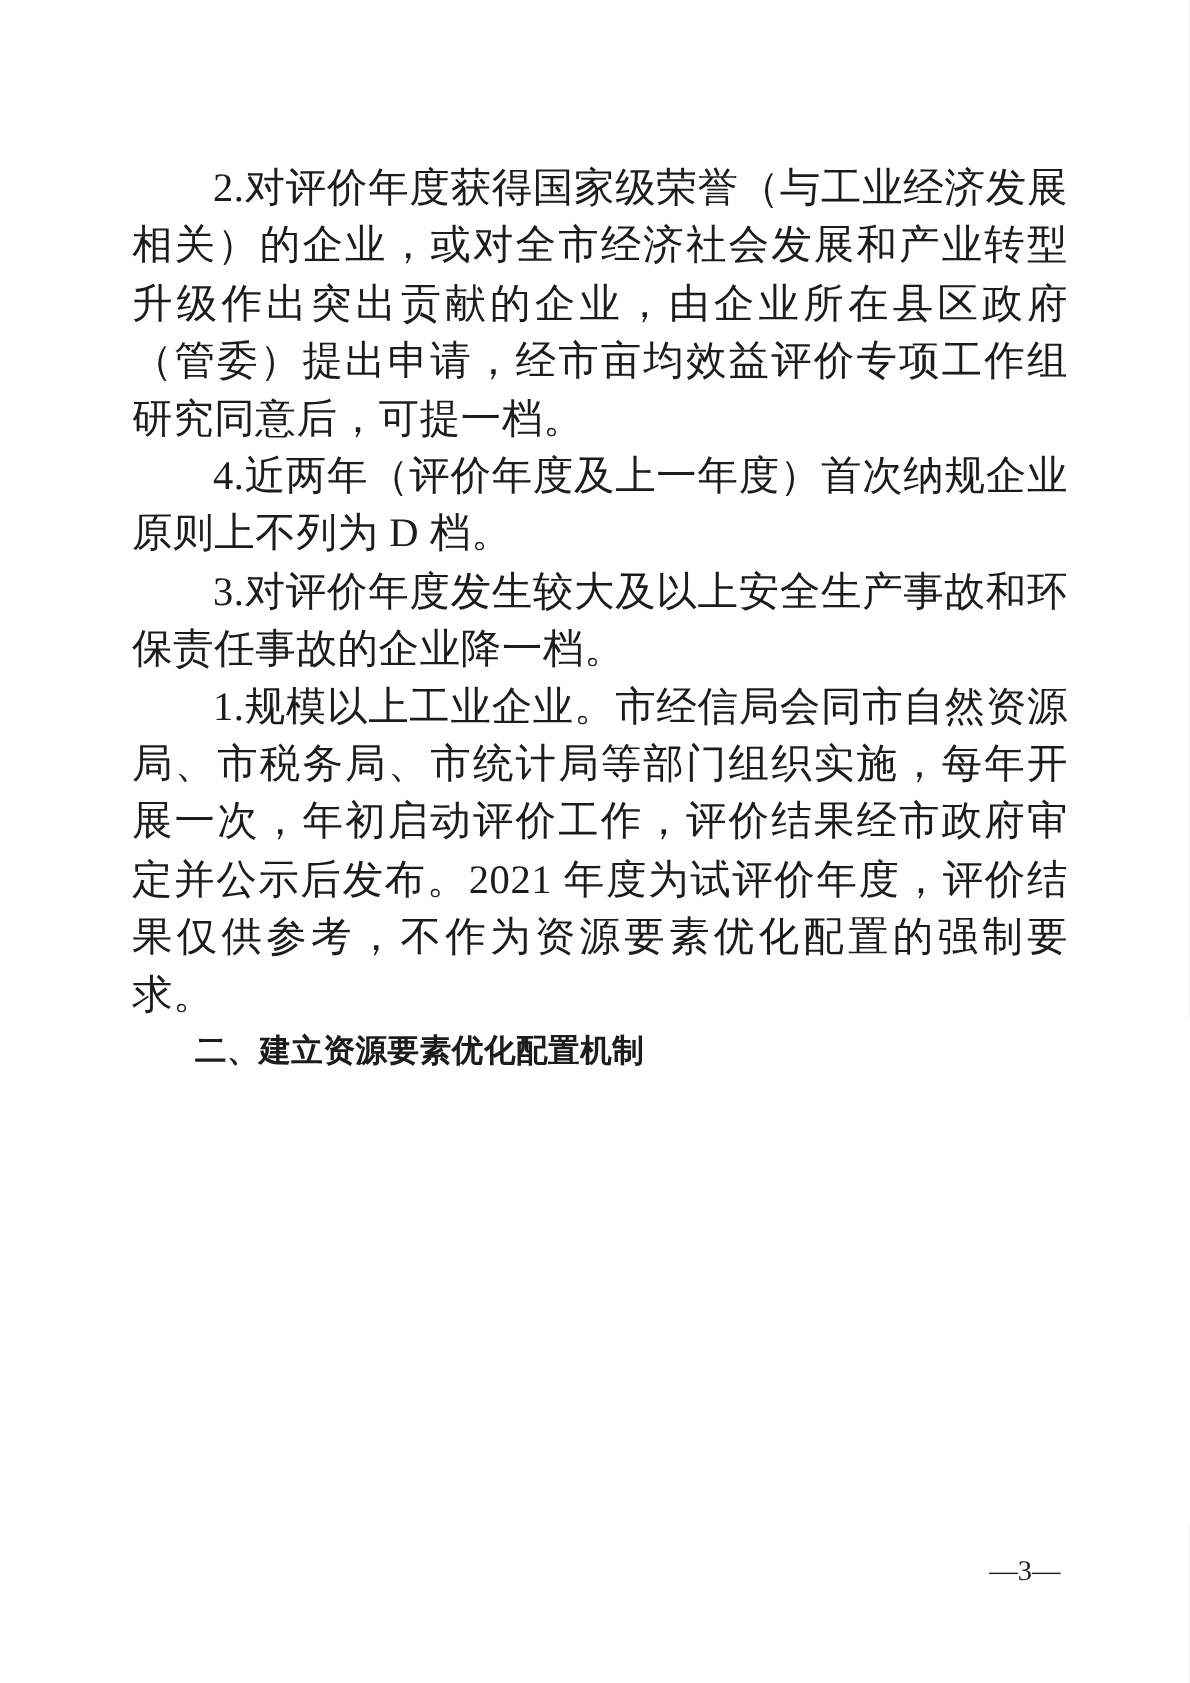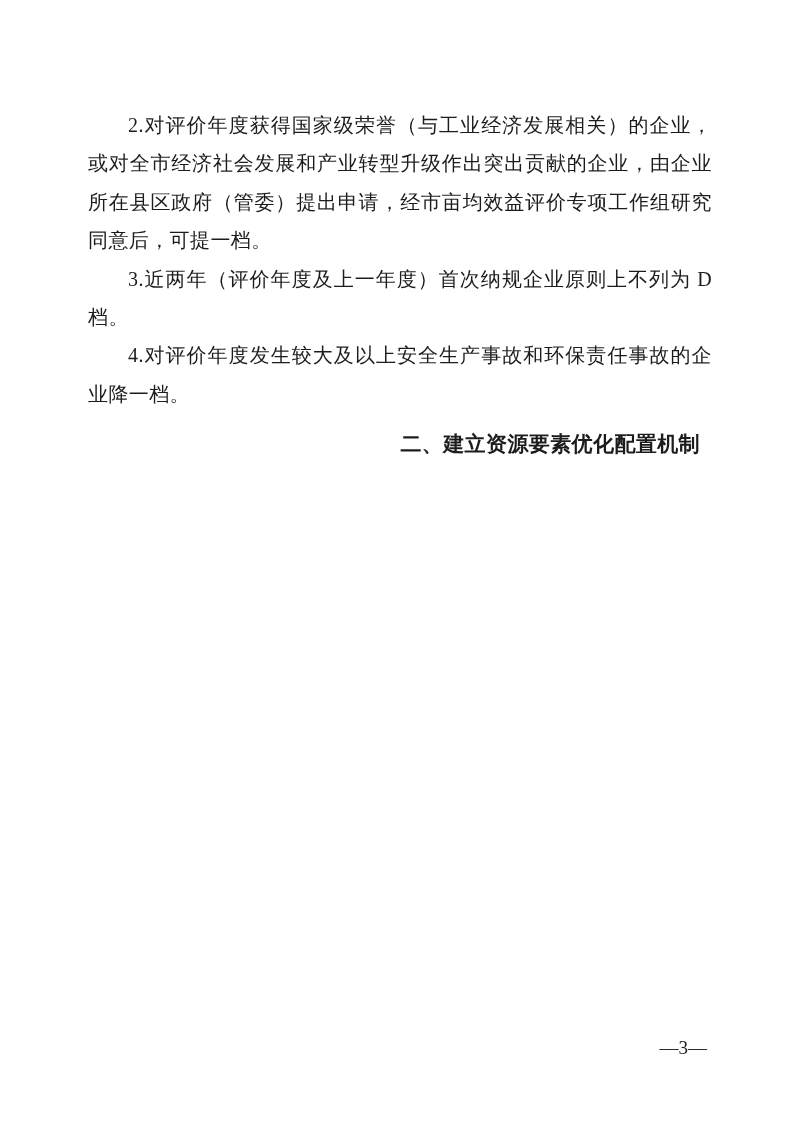--- a/index.html
+++ b/index.html
@@ -17,53 +17,53 @@
     color: #1c1c1c;
   }
   .doc-body {
     position: absolute;
     left: 88px;
     top: 106px;
     width: 624px;
   }
   p.body-para {
     margin: 0;
-    font-size: 20px;
+    font-size: 27px;
     line-height: 38.4px;
     text-indent: 2em;
     text-align: justify;
     text-justify: inter-ideograph;
     letter-spacing: 0.4px;
     word-break: break-all;
   }
   p.heading-para {
-    margin: 12px;
+    margin: 0;
     font-size: 21px;
     line-height: 38.4px;
     text-indent: 2em;
     font-weight: 700;
     font-family: "Liberation Sans", "DejaVu Sans", sans-serif;
     letter-spacing: 0.4px;
-    text-align: right;
   }
   .page-number {
     position: absolute;
     right: 86px;
     top: 1036px;
     font-size: 19px;
     line-height: 24px;
     letter-spacing: 0px;
     color: #1c1c1c;
     font-family: "Liberation Serif", "DejaVu Serif", serif;
   }
 </style>
 </head>
 <body>
 
 <div class="page">
   <div class="doc-body">
       <p class="body-para">2.对评价年度获得国家级荣誉（与工业经济发展相关）的企业，或对全市经济社会发展和产业转型升级作出突出贡献的企业，由企业所在县区政府（管委）提出申请，经市亩均效益评价专项工作组研究同意后，可提一档。</p>
-      <p class="body-para">3.近两年（评价年度及上一年度）首次纳规企业原则上不列为 D 档。</p>
-      <p class="body-para">4.对评价年度发生较大及以上安全生产事故和环保责任事故的企业降一档。</p>
+      <p class="body-para">4.近两年（评价年度及上一年度）首次纳规企业原则上不列为 D 档。</p>
+      <p class="body-para">3.对评价年度发生较大及以上安全生产事故和环保责任事故的企业降一档。</p>
+      <p class="body-para">1.规模以上工业企业。市经信局会同市自然资源局、市税务局、市统计局等部门组织实施，每年开展一次，年初启动评价工作，评价结果经市政府审定并公示后发布。2021 年度为试评价年度，评价结果仅供参考，不作为资源要素优化配置的强制要求。</p>
       <p class="heading-para">二、建立资源要素优化配置机制</p>
     </div>
   <div class="page-number">—3—</div>
 </div>
 
 </body></html>

